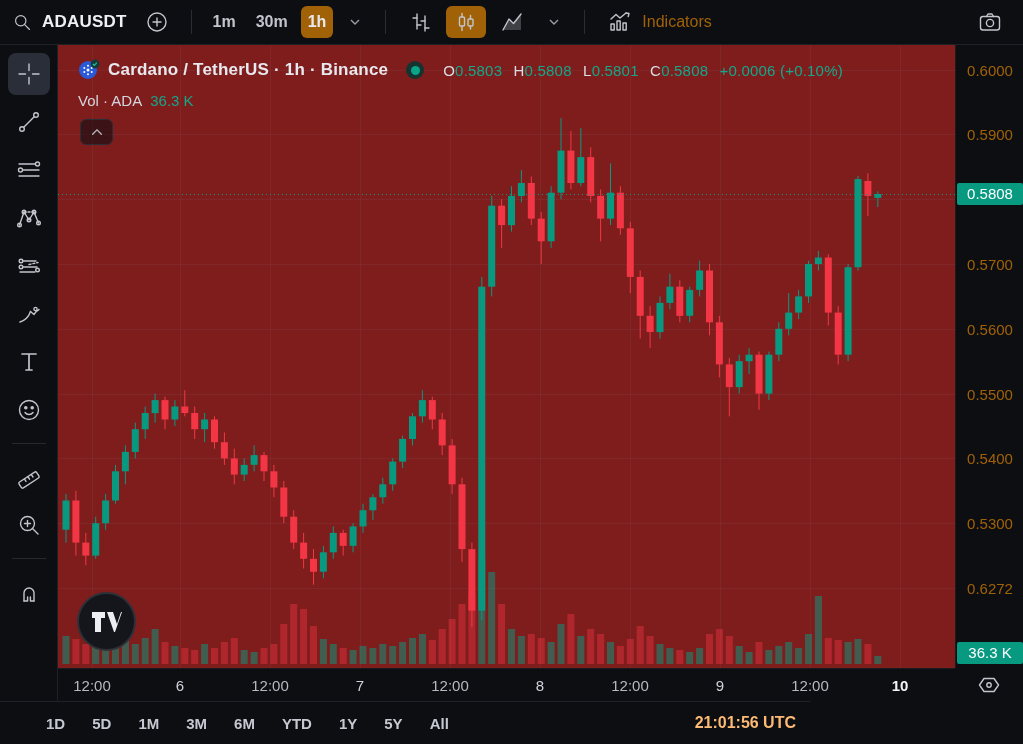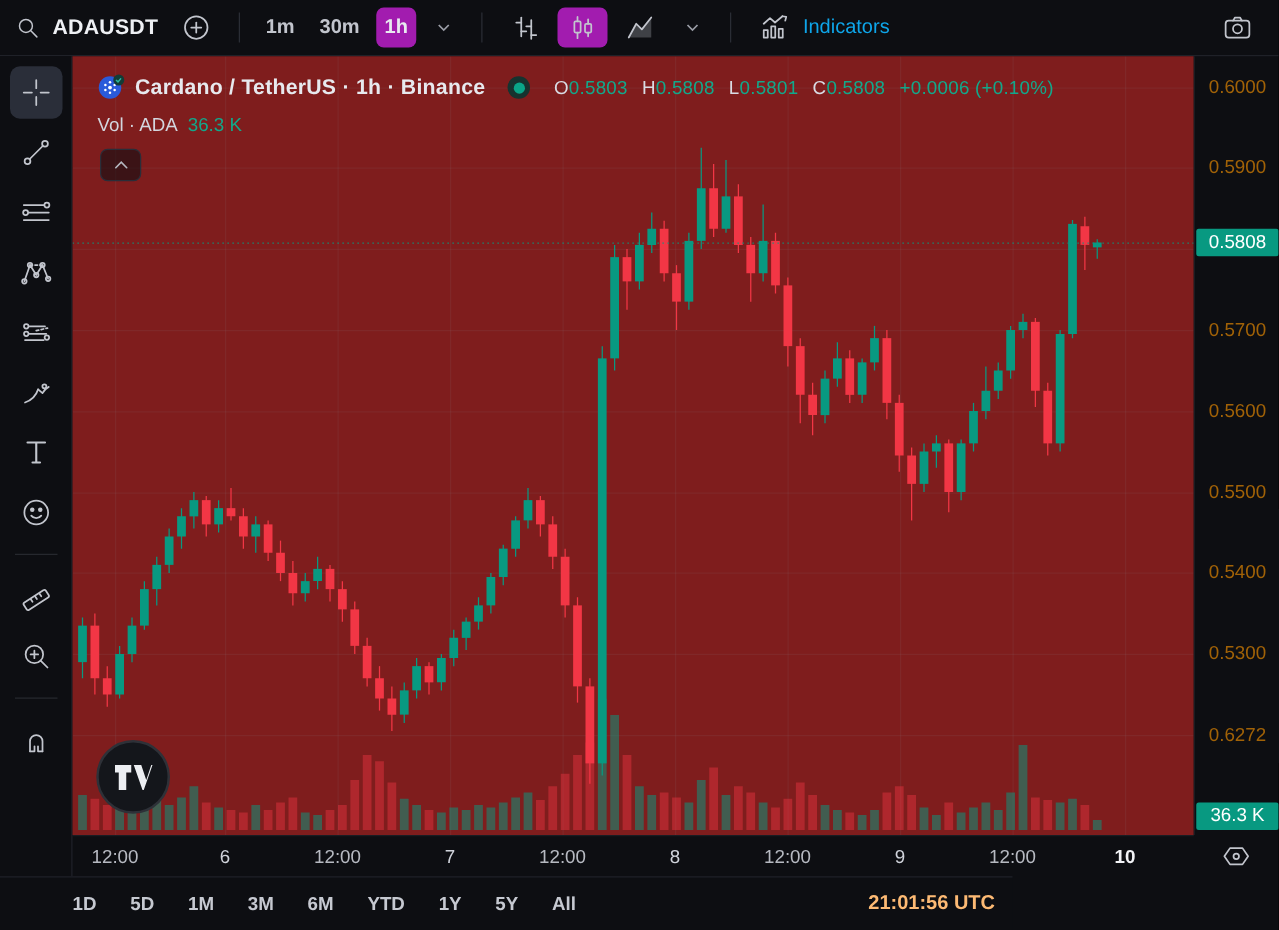--- a/index.html
+++ b/index.html
@@ -15,25 +15,25 @@
 
   
   #topbar {
     position:absolute; left:0; top:0; width:1023px; height:45px;
     background:#0d0e12; border-bottom:1px solid #1f2128;
     display:flex; align-items:center; padding:0 12px; gap:6px;
   }
   .tb-sep { width:1px; height:24px; background:#2a2d35; margin:0 8px; flex:none; }
   .tb-btn { display:flex; align-items:center; justify-content:center; height:32px; padding:0 8px;
             border-radius:6px; cursor:pointer; color:#c9ccd4; flex:none; }
-  .tb-btn.sel { background:#a21caf; color:#e4e6ec; }
+  .tb-btn.sel { background:#a16207; color:#e4e6ec; }
   #symbol-name { font-size:17px; font-weight:bold; color:#eef0f4; letter-spacing:.2px; padding:0 4px; }
   .interval { font-size:16px; font-weight:bold; color:#c2c5cd; padding:0 7px; }
   .interval.sel { color:#e8eaf0; }
-  #indicators-label { font-size:16px; color:#0ea5e9; margin-left:2px; }
+  #indicators-label { font-size:16px; color:#a16207; margin-left:2px; }
   .chev { width:16px; height:16px; }
   #topbar-spacer { flex:1; }
 
   
   #sidebar {
     position:absolute; left:0; top:45px; width:58px; height:657px;
     background:#0d0e12; border-right:1px solid #1f2128;
     display:flex; flex-direction:column; align-items:center; padding-top:8px;
   }
   .side-tool { width:42px; height:42px; border-radius:8px; display:flex; align-items:center;
@@ -74,21 +74,21 @@
   
   #time-axis { position:absolute; left:58px; top:668px; width:897px; height:33px; border-top:1px solid #1a1c22; cursor:ew-resize; }
   .tl { position:absolute; top:8px; transform:translateX(-50%); font-size:15px; color:#b6b9c1; }
   .tl.day { color:#cfd2da; }
   .tl.cur { color:#f2f3f6; font-weight:bold; }
   #axis-gear { position:absolute; left:955px; top:668px; width:68px; height:33px; display:flex;
                align-items:center; justify-content:center; cursor:pointer; }
 
   
   #botbar { position:absolute; left:0; top:701px; width:810px; height:43px; background:#0d0e12;
-            border-top:1px solid #1f2128; display:flex; align-items:center; padding:0 14px 0 58px; }
+            border-top:1px solid #1f2128; display:flex; align-items:center; padding:0 14px 0 46px; }
   .rangeb { font-size:15px; font-weight:bold; color:#c6c9d1; margin-right:27px; cursor:pointer; }
   #bot-spacer { flex:1; }
   #clock { font-size:16px; font-weight:bold; color:#fdba74; cursor:pointer; }
 </style>
 </head>
 <body>
 
 <div id="app">
 
   <div id="topbar">

